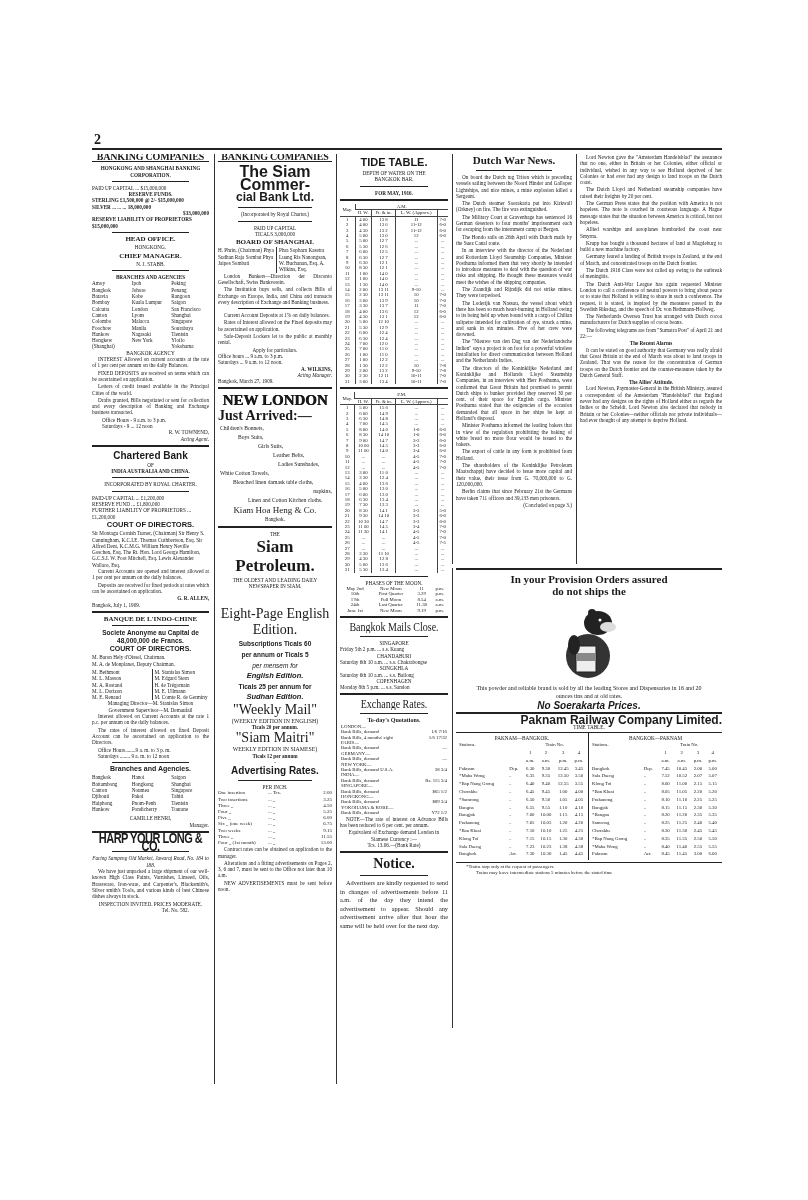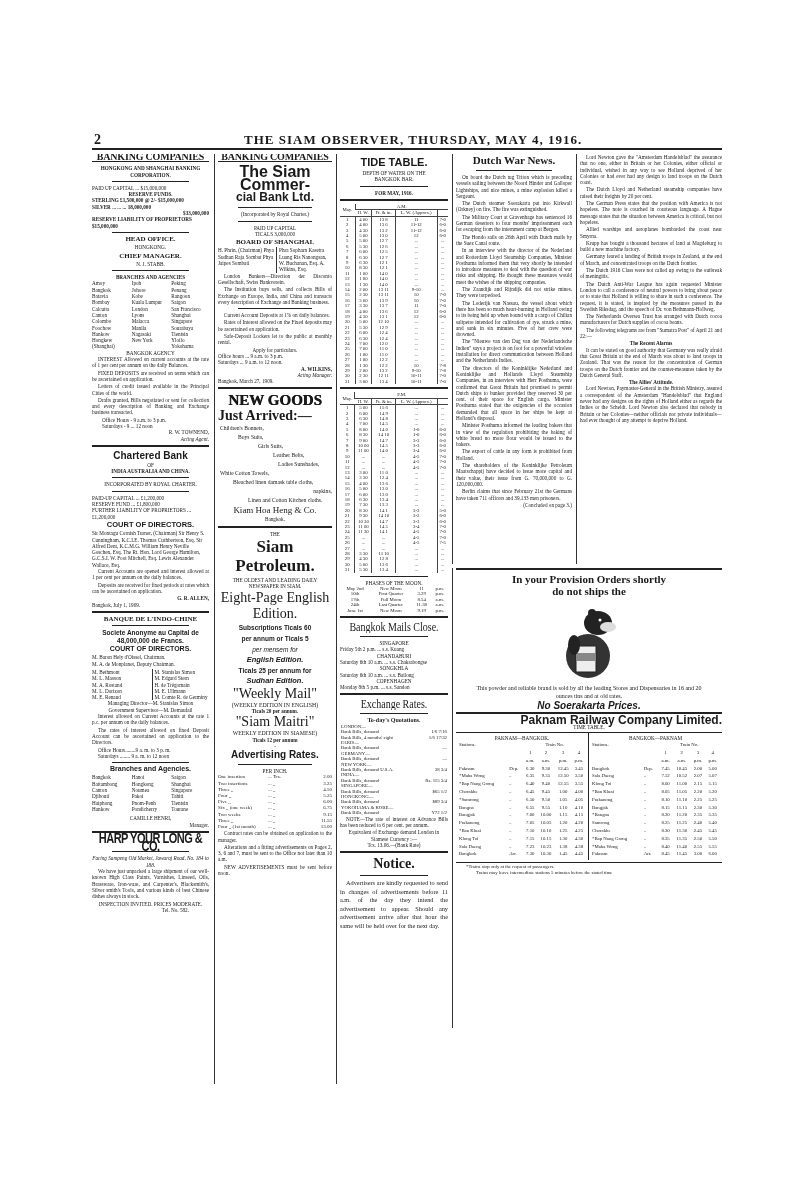--- a/index.html
+++ b/index.html
@@ -46,21 +46,20 @@
 .hollow{font-size:7.5px;font-weight:bold;font-style:italic;text-align:center;font-family:"Liberation Sans",sans-serif;line-height:10px}
 .rate{display:grid;grid-template-columns:1fr 40px 24px;font-size:5px;line-height:6.2px}
 .rate span:last-child{text-align:right}
 </style>
 </head>
 <body>
 
 <div class="page">
   <div class="masthead">
     <span class="pgnum">2</span>
-    <span class="mast-title">THE SIAM OBSERVER, THURSDAY, MAY 4, 1916.</span>
   </div>
 
   <div class="col c1">
     <div class="hdr">BANKING COMPANIES</div>
     <div class="ctr b">HONGKONG AND SHANGHAI BANKING CORPORATION.</div>
     <div class="rule"></div>
     <div>PAID UP CAPITAL ... $15,000,000</div>
     <div class="ctr b">RESERVE FUNDS.</div>
     <div class="b">STERLING £1,500,000 @ 2/- $15,000,000</div>
     <div class="b">SILVER ... ... ... 18,000,000</div>
@@ -219,39 +218,39 @@
     <div class="p">Rates of Interest allowed on the Fixed deposits may be ascertained on application.</div>
     <div class="p">Safe-Deposit Lockers let to the public at monthly rental.</div>
     <div class="ctr">Apply for particulars.</div>
     <div>Office hours ... 9 a.m. to 3 p.m.</div>
     <div>Saturdays ... 9 a.m. to 12 noon.</div>
     <div style="text-align:right" class="b">A. WILKINS,</div>
     <div style="text-align:right;font-style:italic">Acting Manager.</div>
     <div>Bangkok, March 27, 1909.</div>
     <div class="thick"></div>
 
-    <div style="font-size:15px;font-weight:bold;text-align:center;line-height:16px;font-family:'Liberation Serif',serif;text-shadow:.5px 0 #000">NEW GOODS</div>
+    <div style="font-size:15px;font-weight:bold;text-align:center;line-height:16px;font-family:'Liberation Serif',serif;text-shadow:.5px 0 #000">NEW LONDON</div>
     <div style="font-size:14px;font-weight:bold;line-height:16px;font-family:'Liberation Serif',serif">Just Arrived:—</div>
     <div class="ad-item" style="padding-left:2px">Children's Bonnets,</div>
     <div class="ad-item" style="padding-left:20px">Boys Suits,</div>
     <div class="ad-item" style="padding-left:40px">Girls Suits,</div>
     <div class="ad-item" style="padding-left:55px">Leather Belts,</div>
     <div class="ad-item" style="padding-left:60px">Ladies Sunshades,</div>
     <div class="ad-item" style="padding-left:2px">White Cotton Towels,</div>
     <div class="ad-item" style="padding-left:15px">Bleached linen damask table cloths,</div>
     <div class="ad-item" style="text-align:right">napkins,</div>
     <div class="ad-item" style="padding-left:30px">Linen and Cotton Kitchen cloths.</div>
     <div style="font-size:9px;text-align:center;line-height:11px">Kiam Hoa Heng &amp; Co.</div>
     <div class="ctr">Bangkok.</div>
     <div class="thick"></div>
 
     <div class="ctr">THE</div>
     <div style="font-size:17px;text-align:center;line-height:19px;font-family:'Liberation Serif',serif;font-weight:bold">Siam Petroleum.</div>
     <div class="ctr" style="margin-top:2px">THE OLDEST AND LEADING DAILY NEWSPAPER IN SIAM.</div>
-    <div class="serif-big" style="margin-top:0">Eight-Page English</div>
+    <div class="serif-big" style="margin-top:16px">Eight-Page English</div>
     <div class="serif-big">Edition.</div>
     <div class="ctr b" style="font-size:6.5px;line-height:11px;font-family:'Liberation Sans',sans-serif">Subscriptions Ticals 60</div>
     <div class="ctr b" style="font-size:6.5px;line-height:11px;font-family:'Liberation Sans',sans-serif">per annum or Ticals 5</div>
     <div class="ctr" style="font-size:6.5px;line-height:11px;font-family:'Liberation Sans',sans-serif;font-style:italic">per mensem for</div>
     <div class="hollow">English Edition.</div>
     <div class="ctr b" style="font-size:6.5px;line-height:11px;font-family:'Liberation Sans',sans-serif">Ticals 25 per annum for</div>
     <div class="hollow">Sudhan Edition.</div>
     <div class="serif-big">"Weekly Mail"</div>
     <div class="ctr" style="font-size:5.8px">(WEEKLY EDITION IN ENGLISH)</div>
     <div class="ctr b">Ticals 20 per annum.</div>
@@ -955,21 +954,21 @@
         <div class="p">The following telegrams are from "Sumatra Post" of April 21 and 22:—</div>
       </div>
     <div class="ctr b">The Recent Alarms</div>
     <div class="p">It can be stated on good authority that Germany was really afraid that Great Britain at the end of March was about to land troops in Zealand. That was the reason for the concentration of German troops on the Dutch frontier and the counter-measures taken by the Dutch General Staff.</div>
     <div class="ctr b">The Allies' Attitude.</div>
     <div class="p">Lord Newton, Paymaster-General in the British Ministry, assured a correspondent of the Amsterdam "Handelsblad" that England never had any designs on the rights of Holland either as regards the Indies or the Scheldt. Lord Newton also declared that nobody in Britain or her Colonies—neither officials nor private individuals—had ever thought of any attempt to deprive Holland.</div>
   </div>
 
   <div class="wide" style="padding-left:3px">
     <div class="thick" style="margin-top:0"></div>
-    <div class="bear-title1">In your Provision Orders shortly</div>
+    <div class="bear-title1">In your Provision Orders assured</div>
     <div class="bear-title1">do not ships the</div>
     <div class="bear-img">
       <svg width="70" height="80" viewBox="0 0 70 80">
         <ellipse cx="34" cy="55" rx="22" ry="22" fill="#333"></ellipse>
         <ellipse cx="44" cy="22" rx="14" ry="12" fill="#222"></ellipse>
         <ellipse cx="54" cy="26" rx="8" ry="5" fill="#ddd"></ellipse>
         <circle cx="38" cy="12" r="4" fill="#222"></circle>
         <circle cx="46" cy="19" r="1.5" fill="#fff"></circle>
         <rect x="22" y="45" width="20" height="26" fill="#eee" stroke="#222" stroke-width="1"></rect>
         <rect x="22" y="52" width="20" height="8" fill="#888"></rect>

